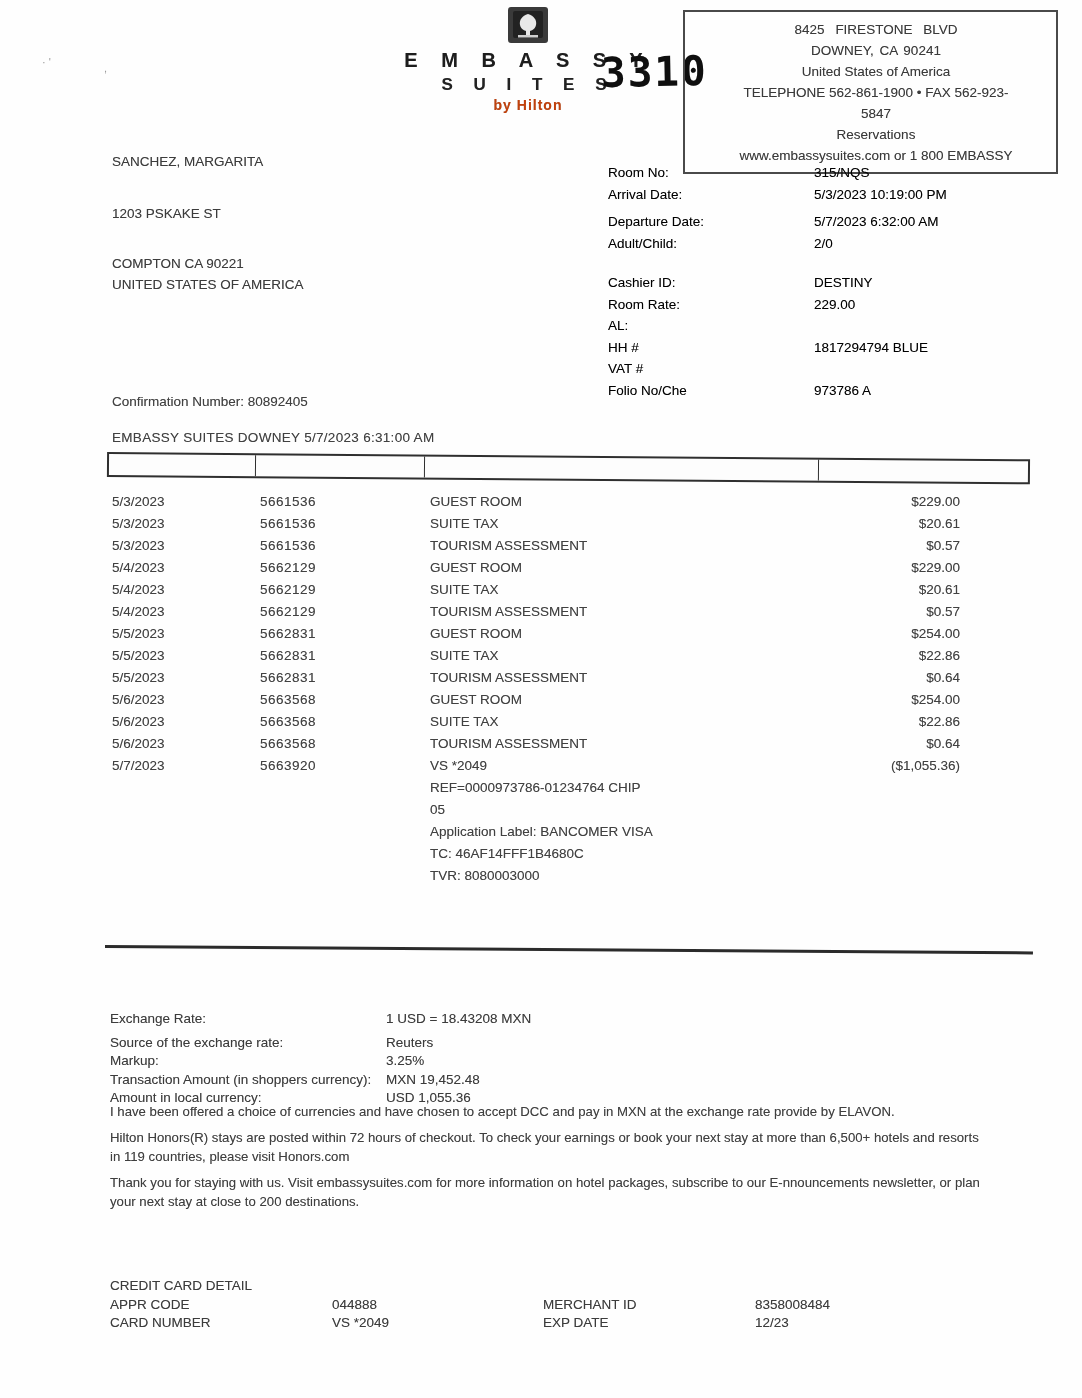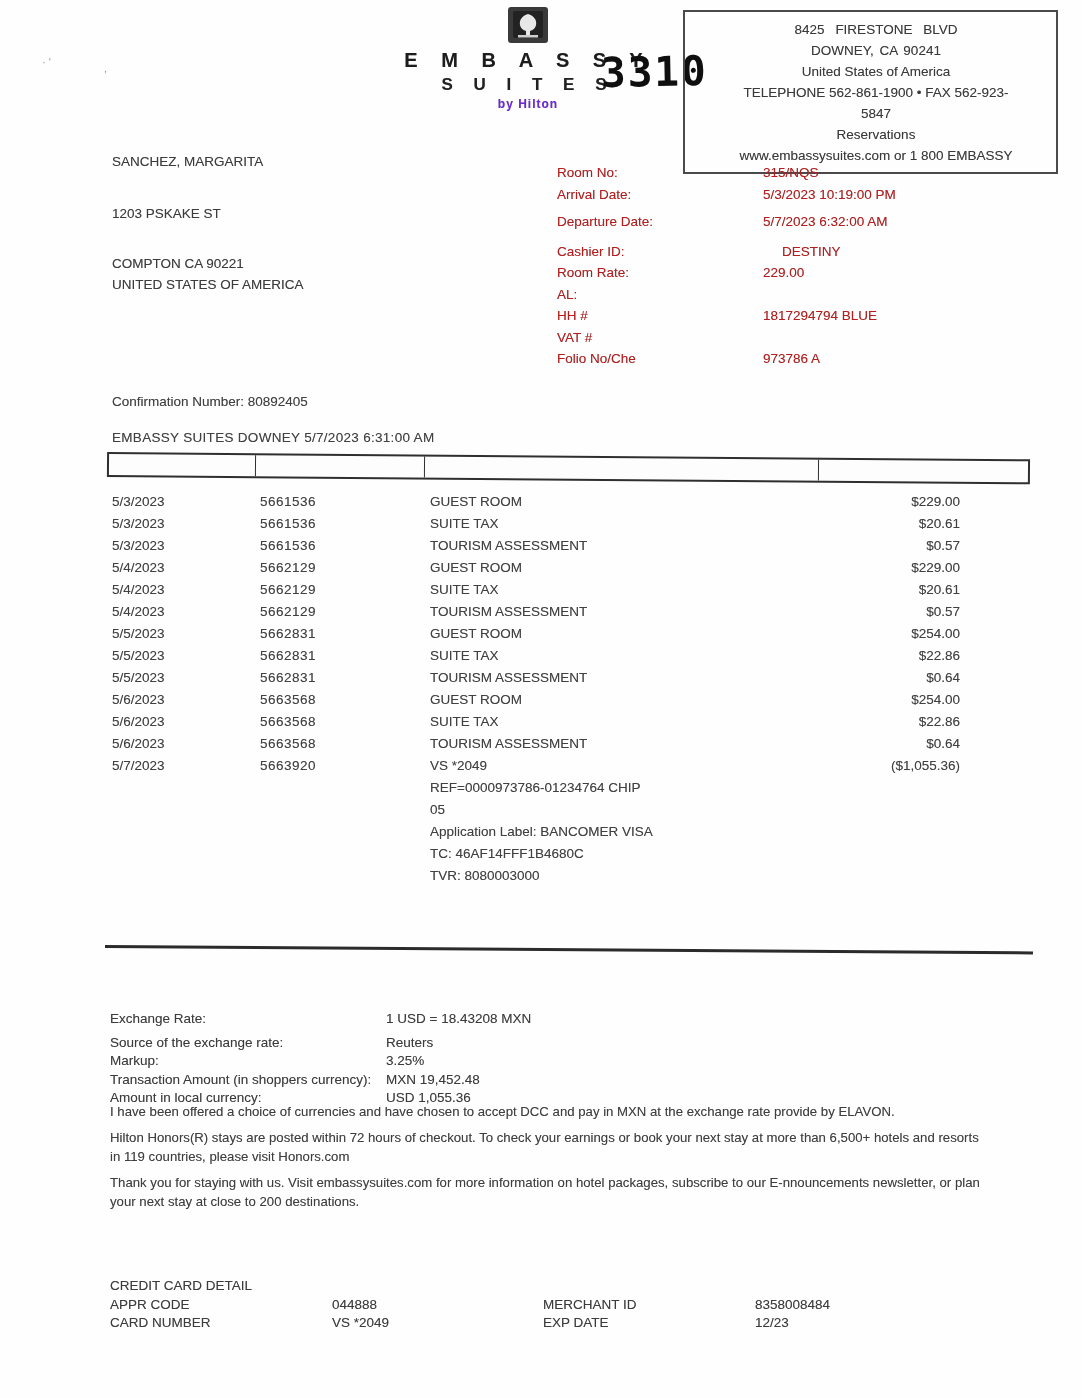--- a/index.html
+++ b/index.html
@@ -6,39 +6,39 @@
   .page {
     position:relative; width:1082px; height:1398px; overflow:hidden;
     background:#fefefe; font-family:"Liberation Sans", sans-serif;
     color:#414141; text-shadow:0 0 0.5px rgba(80,80,80,.45);
   }
   
   .logo { position:absolute; left:398px; top:6px; width:260px; text-align:center; color:#262626; }
   .logo-icon { width:44px; height:40px; margin:0 auto 3px auto; display:block; }
   .brand1 { font-size:20px; font-weight:bold; letter-spacing:9px; color:#1d1d1d; }
   .brand2 { font-size:17px; font-weight:bold; letter-spacing:8px; margin-top:3px; color:#222; }
-  .brand3 { font-size:12px; font-weight:bold; letter-spacing:1px; margin-top:2px; color:#6d28d9; }
+  .brand3 { font-size:14px; font-weight:bold; letter-spacing:1px; margin-top:2px; color:#c2410c; }
   .stamp  { position:absolute; left:601px; top:48px; font-family:"DejaVu Sans Mono", monospace;
             font-weight:bold; font-size:41px; color:#0f0f0f; letter-spacing:2px; transform:rotate(-1deg); }
   .hotel-box { position:absolute; left:683px; top:10px; width:352px; border:2px solid #4a4a4a;
                padding:7px 4px 6px 15px; text-align:center; font-size:13.5px; line-height:21px; color:#3a3a3a; }
   .addr1 { word-spacing:7px; }
   .addr2 { word-spacing:2px; }
   .speck { position:absolute; color:#9a9a9a; font-size:11px; text-shadow:none; }
 
   
   .guest { position:absolute; left:112px; top:152px; font-size:13.5px; color:#3c3c3c; line-height:20px; }
   .guest .g2 { margin-top:32px; }
   .guest .g3 { margin-top:30px; }
   .guest .g4 { margin-top:1px; }
-  .stay { position:absolute; left:557px; top:162px; width:452px; font-size:13.5px; color:#b91c1c; }
+  .stay { position:absolute; left:608px; top:162px; width:452px; font-size:13.5px; color:#000000; }
   .stay-row { display:flex; line-height:21.5px; }
   .stay-label { width:206px; flex:none; }
   .gap-a { margin-top:6px; }
-  .gap-b { margin-top:8px;gap:19px; }
+  .gap-b { margin-top:18px; }
 
   .confirmation { position:absolute; left:112px; top:394px; font-size:13.5px; }
   .statement-title { position:absolute; left:112px; top:430px; font-size:13.5px; letter-spacing:.3px; }
 
   
   .charges { position:absolute; left:107px; top:452px; width:923px; font-size:13.5px; }
   .charges-header { display:flex; height:21px; border:2px solid #2f2f2f;
                     transform:rotate(0.45deg); transform-origin:0 50%; background:#fdfdfd; }
   .hc { height:100%; }
   .hc + .hc { border-left:1.5px solid #2f2f2f; }
@@ -120,20 +120,24 @@
       <span>315/NQS</span>
       </div>
     <div class="stay-row">
       <span class="stay-label">Arrival Date:</span>
       <span>5/3/2023  10:19:00 PM</span>
       </div>
     <div class="stay-row gap-a">
       <span class="stay-label">Departure Date:</span>
       <span>5/7/2023 6:32:00 AM</span>
       </div>
+    <div class="stay-row">
+      <span class="stay-label">Adult/Child:</span>
+      <span>2/0</span>
+      </div>
     <div class="stay-row gap-b">
       <span class="stay-label">Cashier ID:</span>
       <span>DESTINY</span>
       </div>
     <div class="stay-row">
       <span class="stay-label">Room Rate:</span>
       <span>229.00</span>
       </div>
     <div class="stay-row">
       <span class="stay-label">AL:</span>

